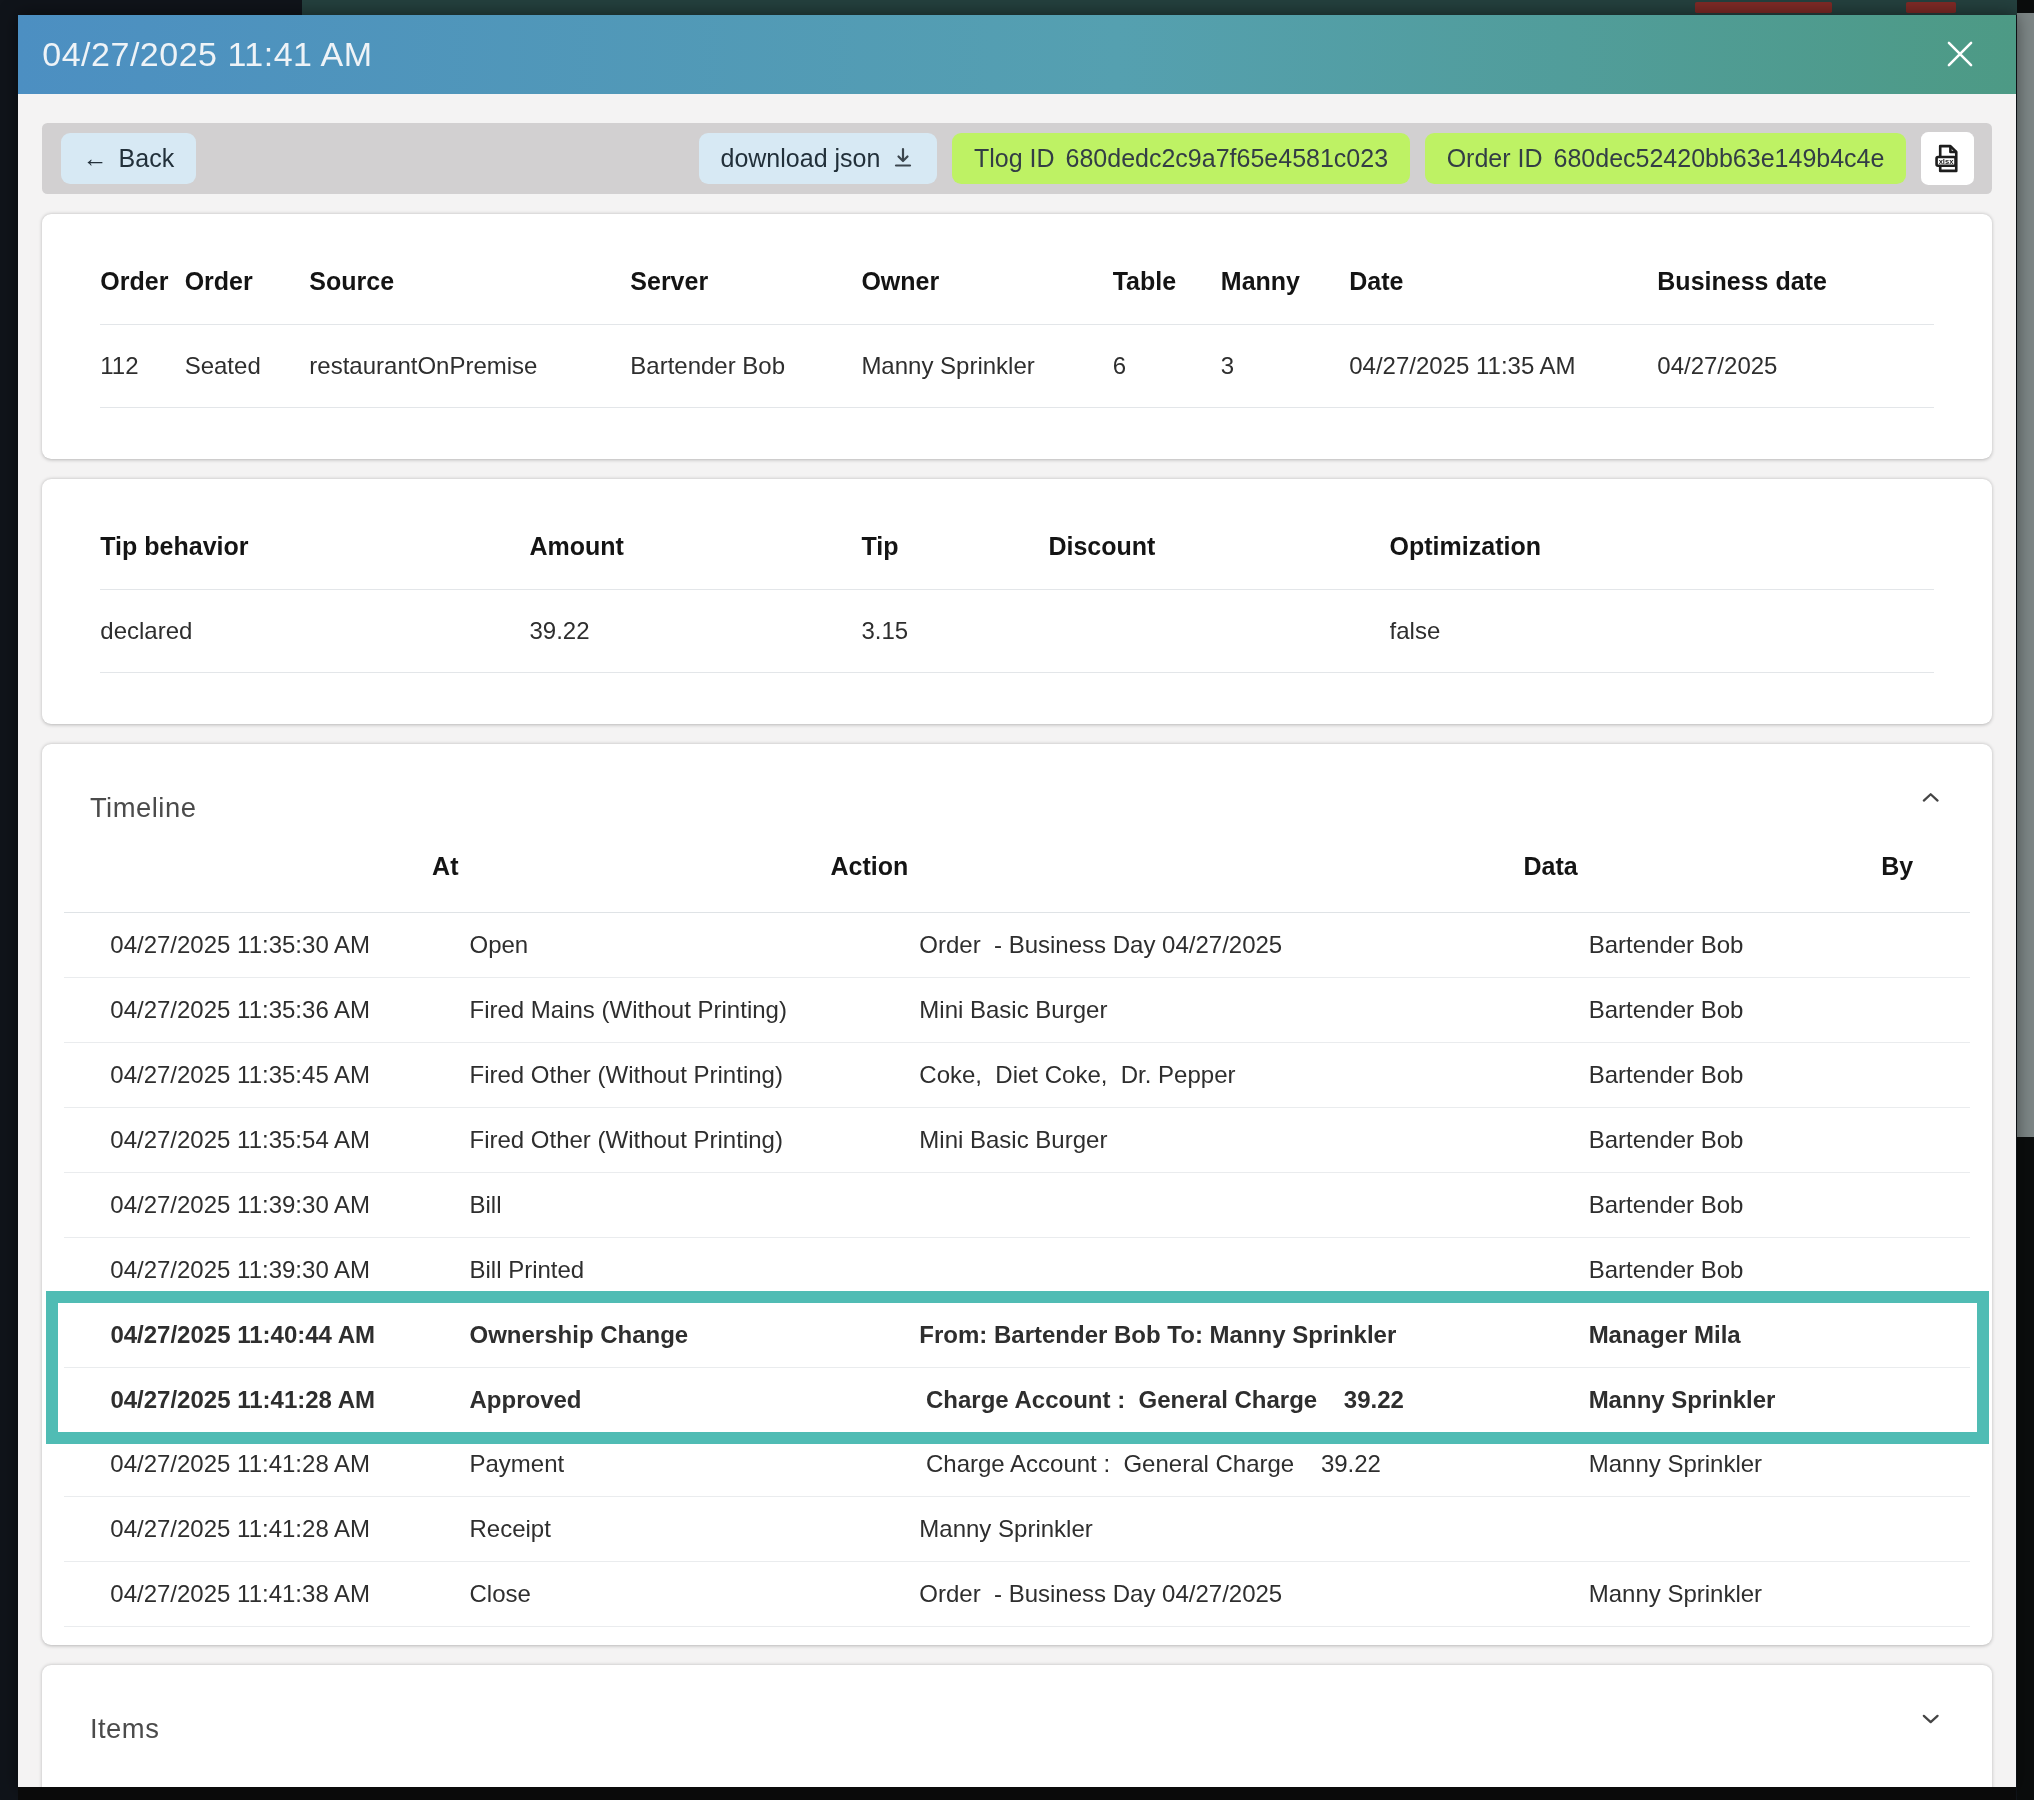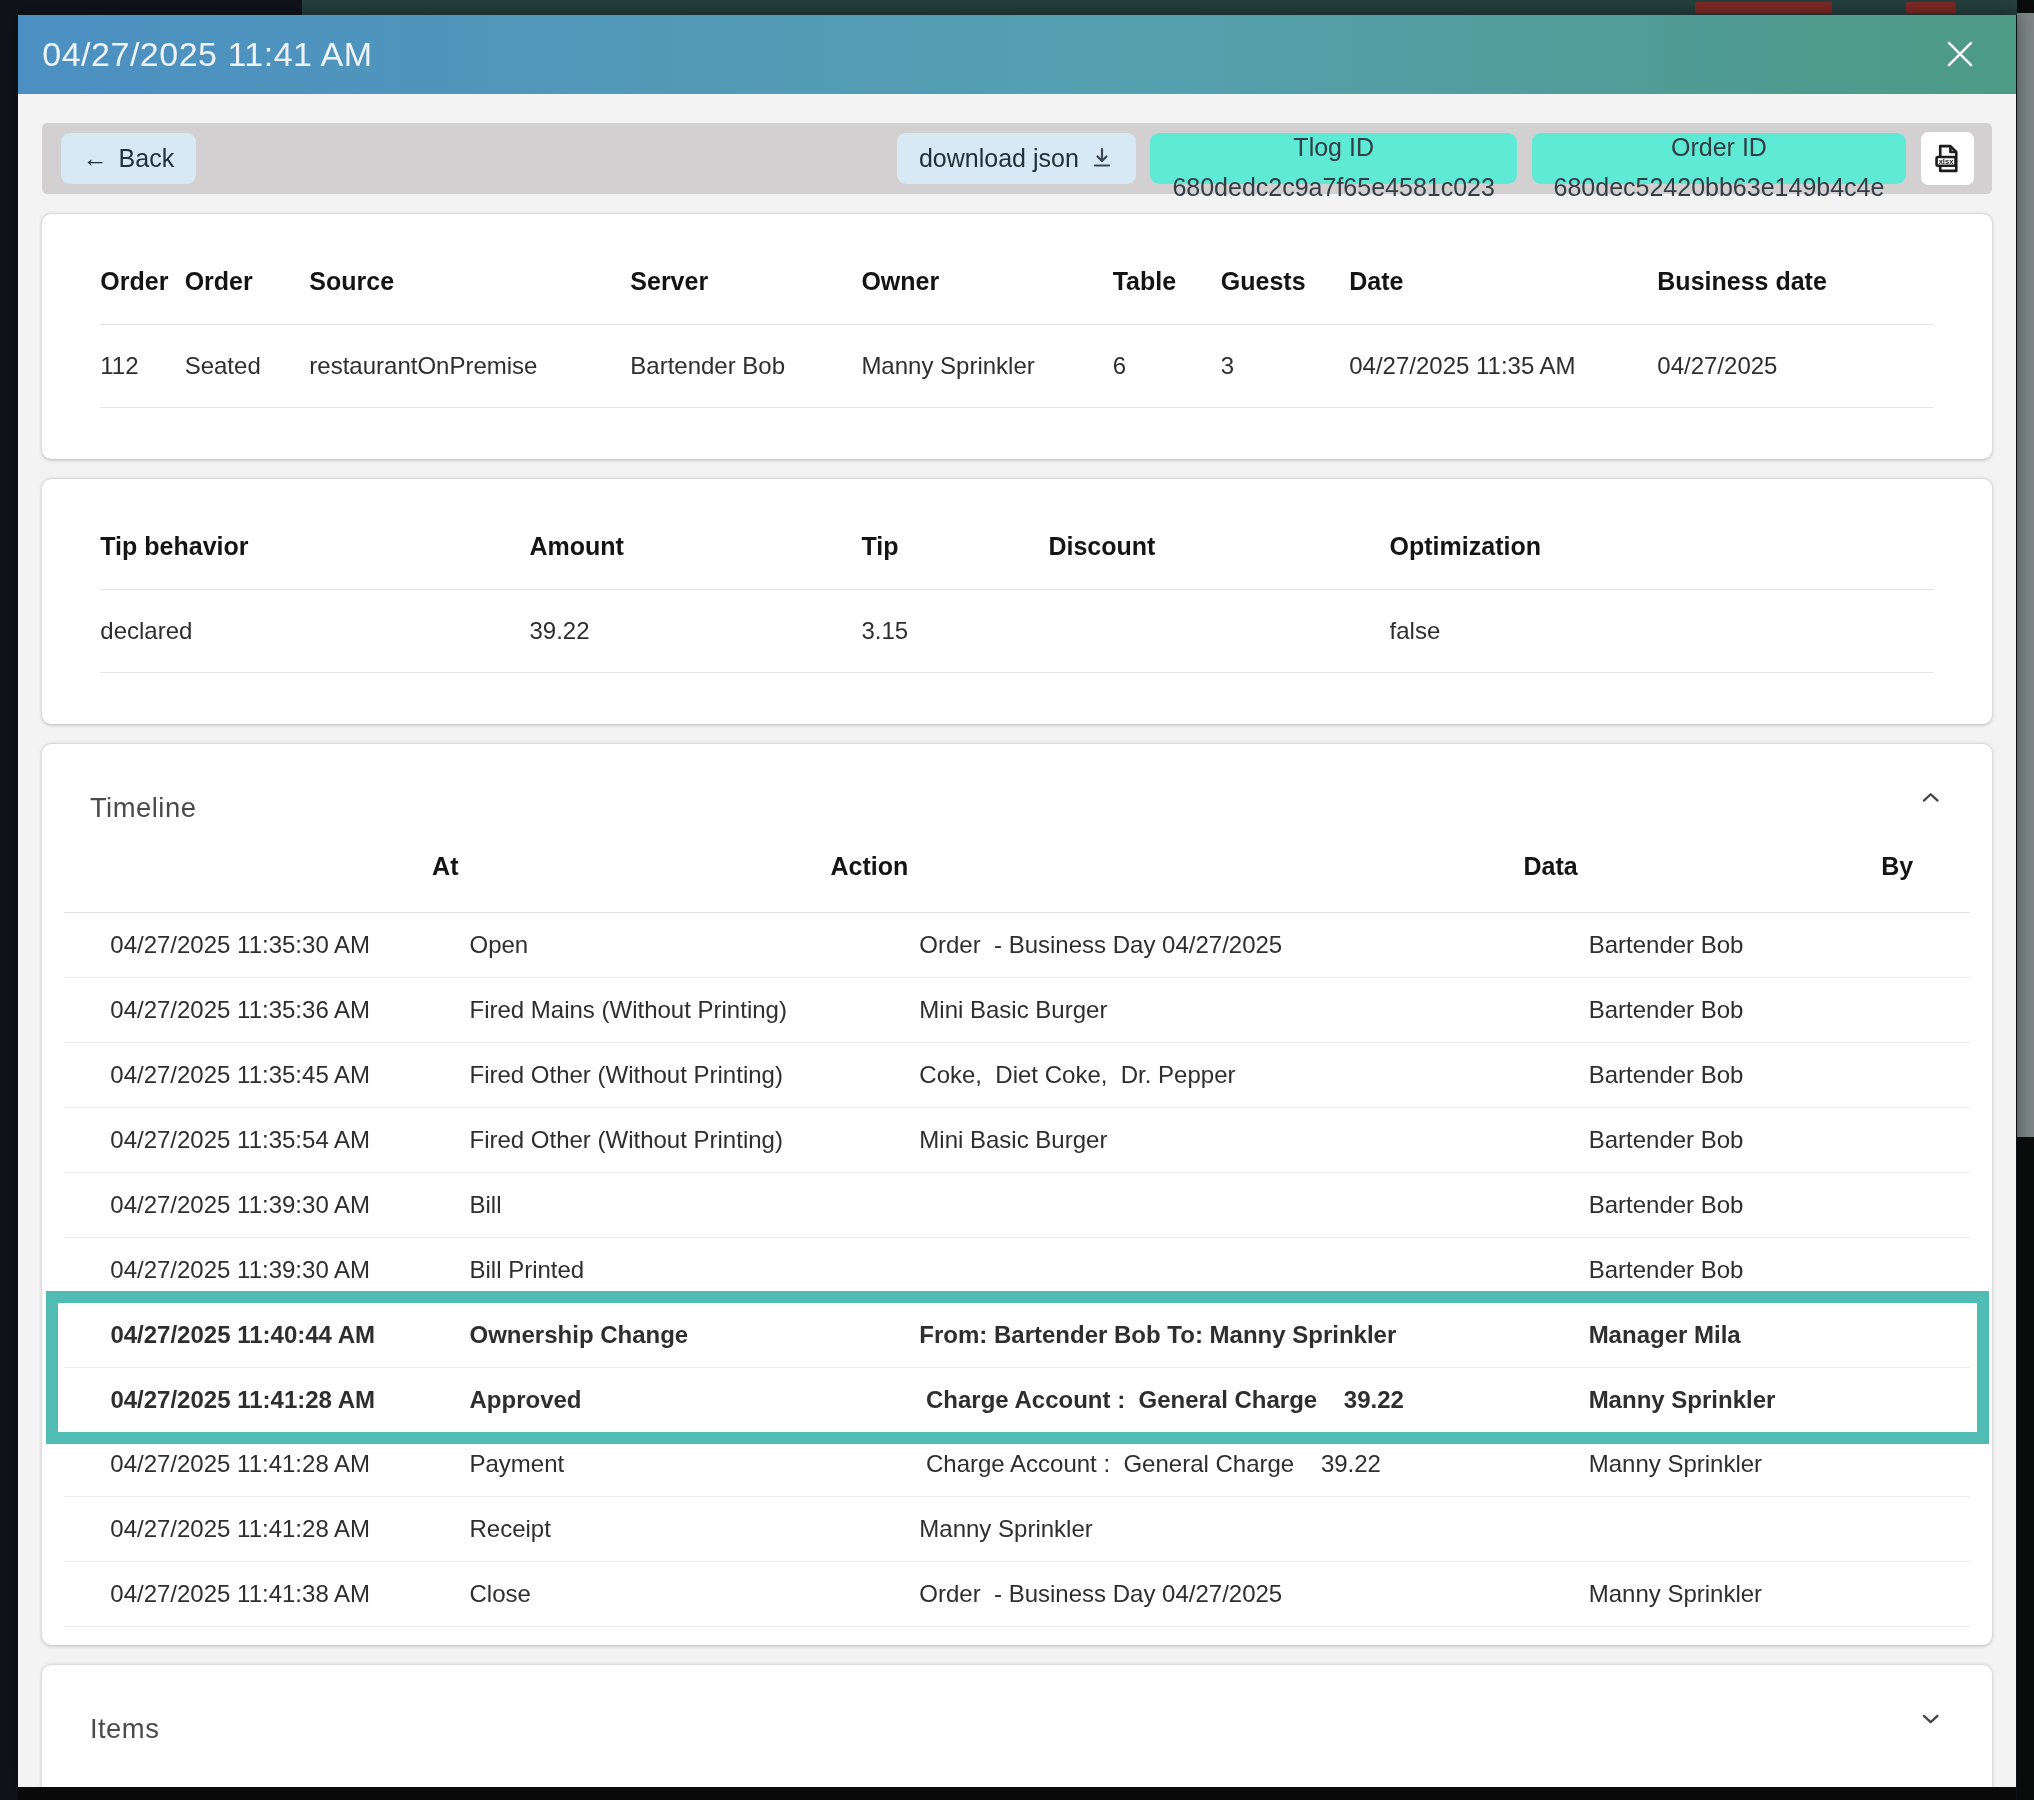--- a/index.html
+++ b/index.html
@@ -18,21 +18,21 @@
   .modal-header{height:79px;background:linear-gradient(90deg,#4c8fc2 0%,#55a0b0 55%,#4d9a85 100%);display:flex;align-items:center;padding:0 37px 0 24px;}
   .modal-title{font-size:34px;color:#eef3f7;letter-spacing:0.5px;}
   .close-btn{margin-left:auto;background:none;border:none;cursor:pointer;display:flex;align-items:center;justify-content:center;padding:0;}
 
   .modal-body{padding:0 24px;}
 
   
   .toolbar{margin-top:29px;height:71px;background:#d2d0d1;border-radius:5.5px;display:flex;align-items:center;padding:0 18.3px;gap:14.6px;}
   .chip{height:51px;border-radius:9.1px;display:flex;align-items:center;padding:0 22px;font-size:25px;color:#22303a;border:none;cursor:pointer;gap:11px;white-space:nowrap;}
   .chip.blue{background:#d7e9f4;}
-  .chip.id{background:#5eead4;cursor:default;flex-direction:column;}
+  .chip.id{background:#bef264;cursor:default;}
   .chip .lbl{color:#333d45;}
   .chip .val{color:#333d45;}
   .spacer{flex:1;}
   .btn-xlsx{width:53px;height:53px;background:#ffffff;border-radius:7.3px;border:none;display:flex;align-items:center;justify-content:center;cursor:pointer;}
 
   
   .card{background:#fff;border-radius:9.1px;box-shadow:0 0.9px 3.7px rgba(0,0,0,.25);margin-top:20px;}
   .data-card{padding:53px 58px 51px;}
   .trow{display:flex;align-items:center;}
   .cell{font-size:24px;color:#2e2e2e;padding-right:11px;box-sizing:border-box;white-space:pre-wrap;overflow:hidden;}
@@ -117,21 +117,21 @@
       </div>
 
       <div class="card data-card">
         <div class="trow theader" id="order-head">
             <span class="cell head" style="width: 4.6%;">Order</span>
             <span class="cell head" style="width: 6.8%;">Order</span>
             <span class="cell head" style="width: 17.5%;">Source</span>
             <span class="cell head" style="width: 12.6%;">Server</span>
             <span class="cell head" style="width: 13.7%;">Owner</span>
             <span class="cell head" style="width: 5.9%;">Table</span>
-            <span class="cell head" style="width: 7%;">Guests</span>
+            <span class="cell head" style="width: 7%;">Manny</span>
             <span class="cell head" style="width: 16.8%;">Date</span>
             <span class="cell head" style="width: 15.1%;">Business date</span>
           </div>
         <div class="trow tdata" id="order-row">
             <span class="cell" style="width: 4.6%;">112</span>
             <span class="cell" style="width: 6.8%;">Seated</span>
             <span class="cell" style="width: 17.5%;">restaurantOnPremise</span>
             <span class="cell" style="width: 12.6%;">Bartender Bob</span>
             <span class="cell" style="width: 13.7%;">Manny Sprinkler</span>
             <span class="cell" style="width: 5.9%;">6</span>

